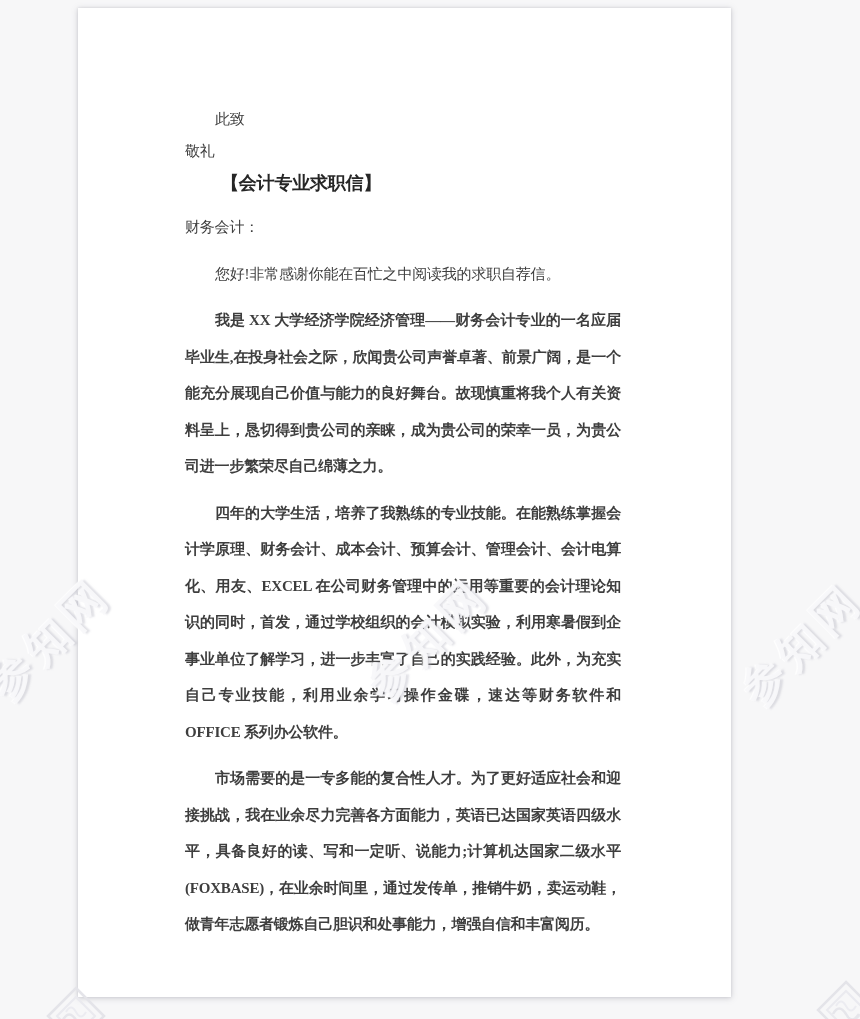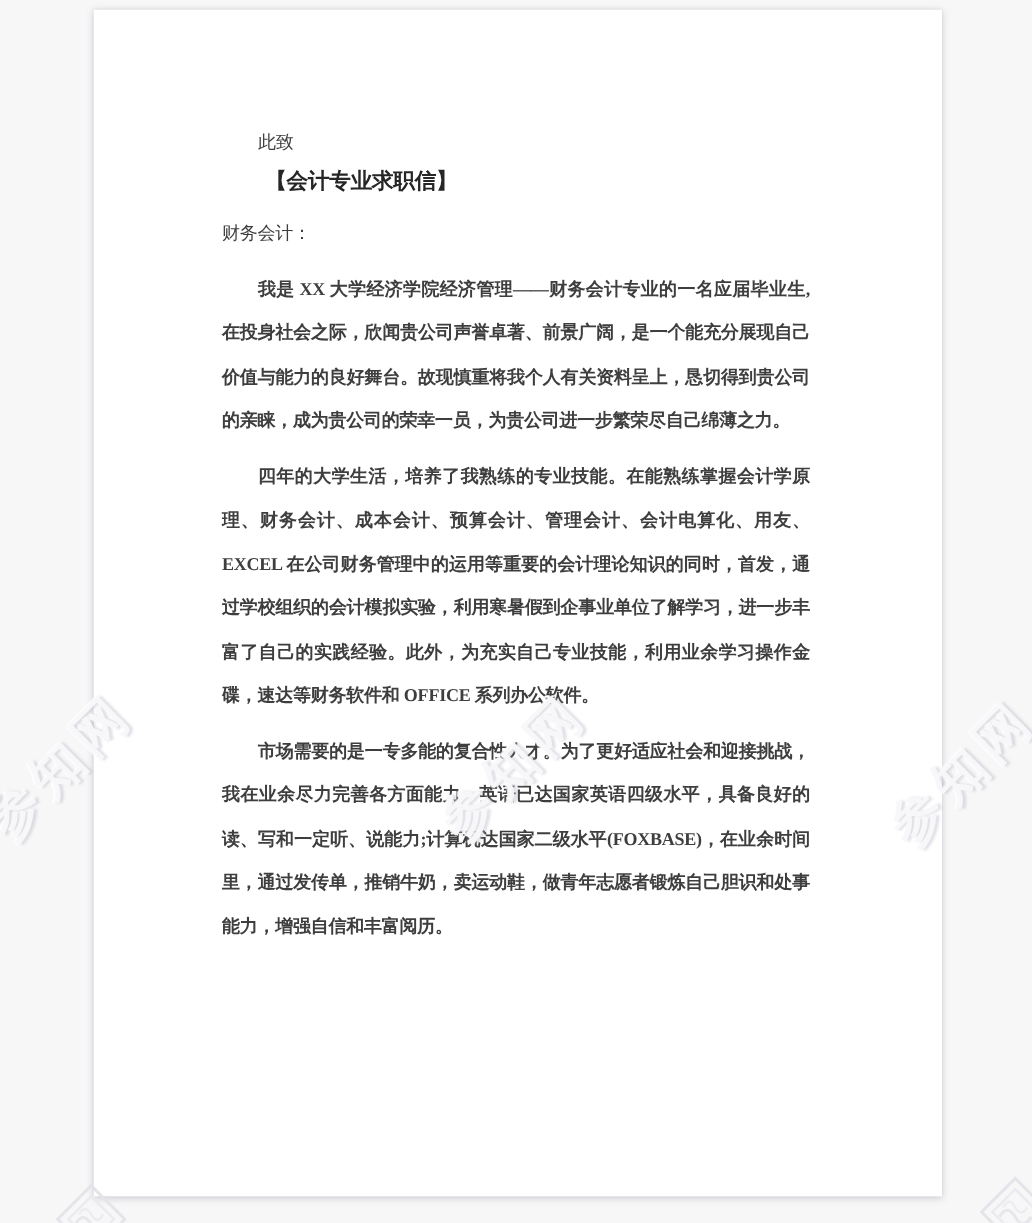--- a/index.html
+++ b/index.html
@@ -11,21 +11,21 @@
     position: relative;
     width: 860px;
     height: 1019px;
     background: #f7f7f8;
     overflow: hidden;
   }
   .paper {
     position: absolute;
     left: 78px;
     top: 8px;
-    width: 707px;
+    width: 653px;
     height: 989px;
     background: #ffffff;
     box-shadow: 0 1px 6px rgba(130,130,145,0.38), 0 0 2px rgba(120,120,135,0.18);
   }
   .paper-content {
     box-sizing: border-box;
     width: 100%;
     height: 100%;
     padding: 95px 110px 0 107px;
     color: #3e3e3e;
@@ -76,22 +76,24 @@
   .logo-right { left: 814px; top: 978px; }
 </style>
 </head>
 <body>
 
 <div class="canvas">
 
   <div class="paper">
     <div class="paper-content">
       <p class="tight indent">此致</p>
+      <p class="tight">敬礼</p>
       <p class="tight last-tight indent letter-title">【会计专业求职信】</p>
       <p>财务会计：</p>
+      <p class="indent">您好!非常感谢你能在百忙之中阅读我的求职自荐信。</p>
       <p class="indent just">我是 XX 大学经济学院经济管理——财务会计专业的一名应届毕业生,在投身社会之际，欣闻贵公司声誉卓著、前景广阔，是一个能充分展现自己价值与能力的良好舞台。故现慎重将我个人有关资料呈上，恳切得到贵公司的亲睐，成为贵公司的荣幸一员，为贵公司进一步繁荣尽自己绵薄之力。</p>
       <p class="indent just">四年的大学生活，培养了我熟练的专业技能。在能熟练掌握会计学原理、财务会计、成本会计、预算会计、管理会计、会计电算化、用友、EXCEL 在公司财务管理中的运用等重要的会计理论知识的同时，首发，通过学校组织的会计模拟实验，利用寒暑假到企事业单位了解学习，进一步丰富了自己的实践经验。此外，为充实自己专业技能，利用业余学习操作金碟，速达等财务软件和 OFFICE 系列办公软件。</p>
       <p class="indent just">市场需要的是一专多能的复合性人才。为了更好适应社会和迎接挑战，我在业余尽力完善各方面能力，英语已达国家英语四级水平，具备良好的读、写和一定听、说能力;计算机达国家二级水平(FOXBASE)，在业余时间里，通过发传单，推销牛奶，卖运动鞋，做青年志愿者锻炼自己胆识和处事能力，增强自信和丰富阅历。</p>
     </div>
   </div>
 
   <div class="wm wm-left">参知网</div>
   <div class="wm wm-center">参知网</div>
   <div class="wm wm-right">参知网</div>
 

